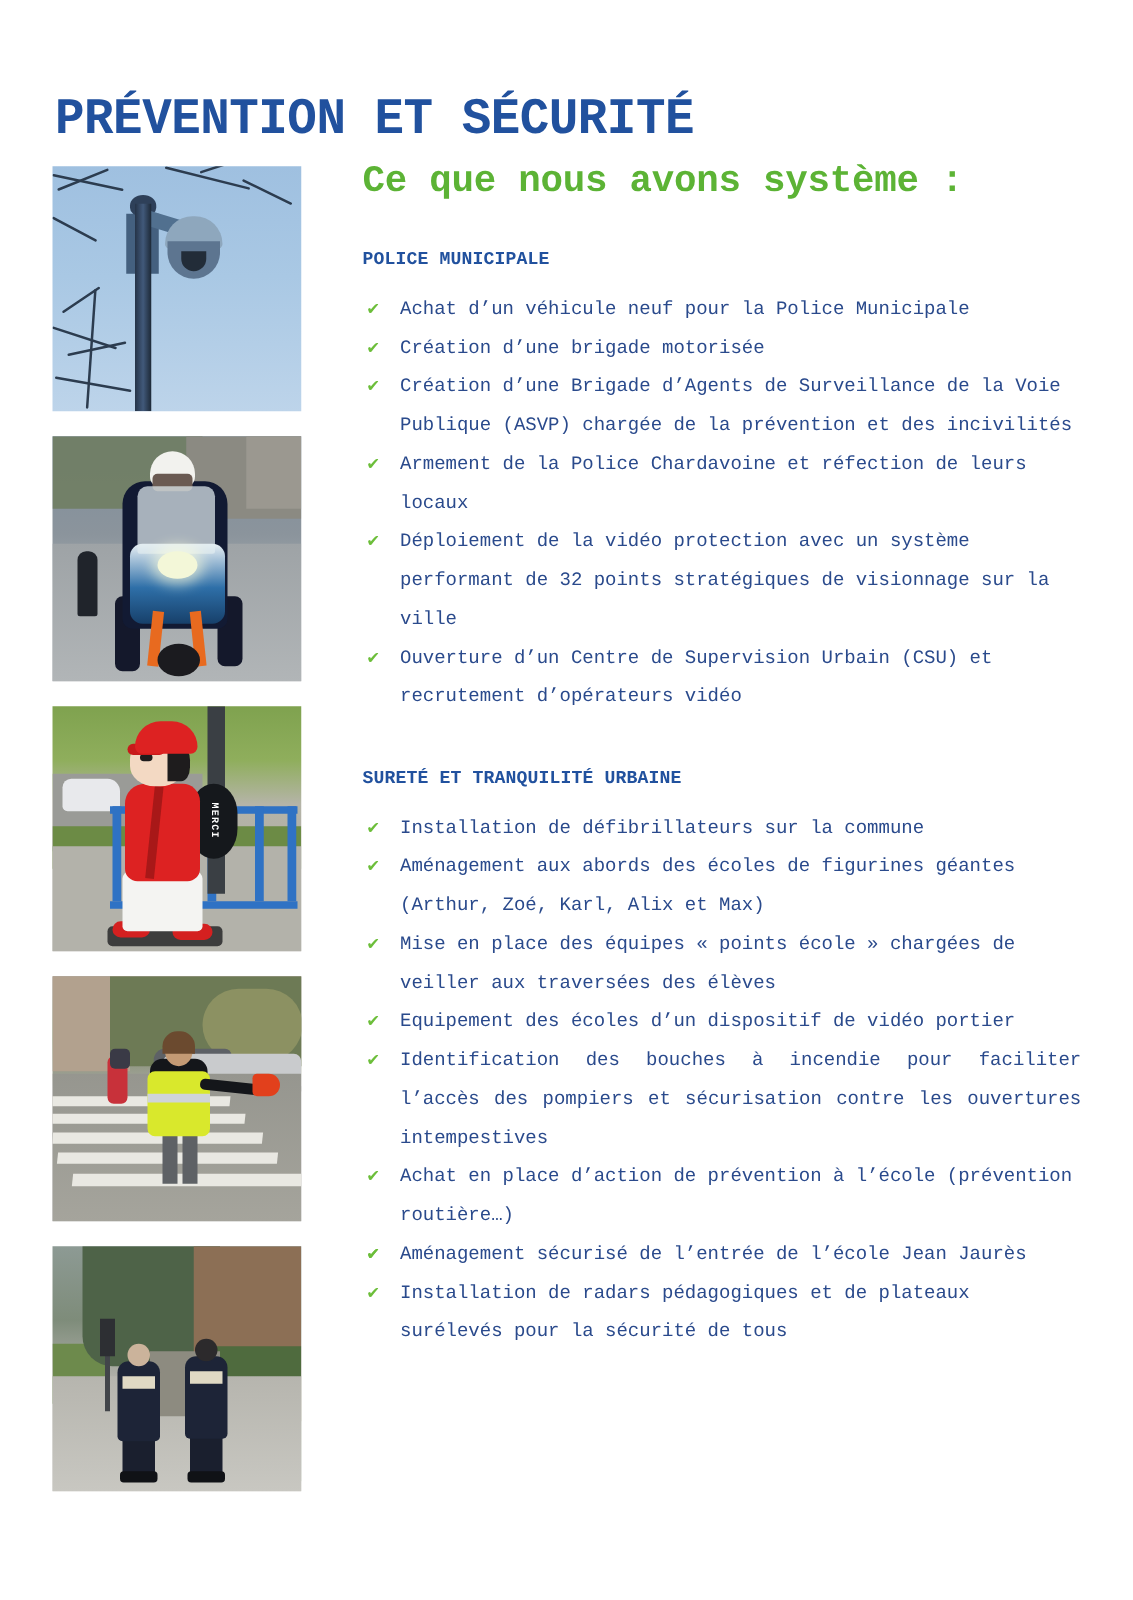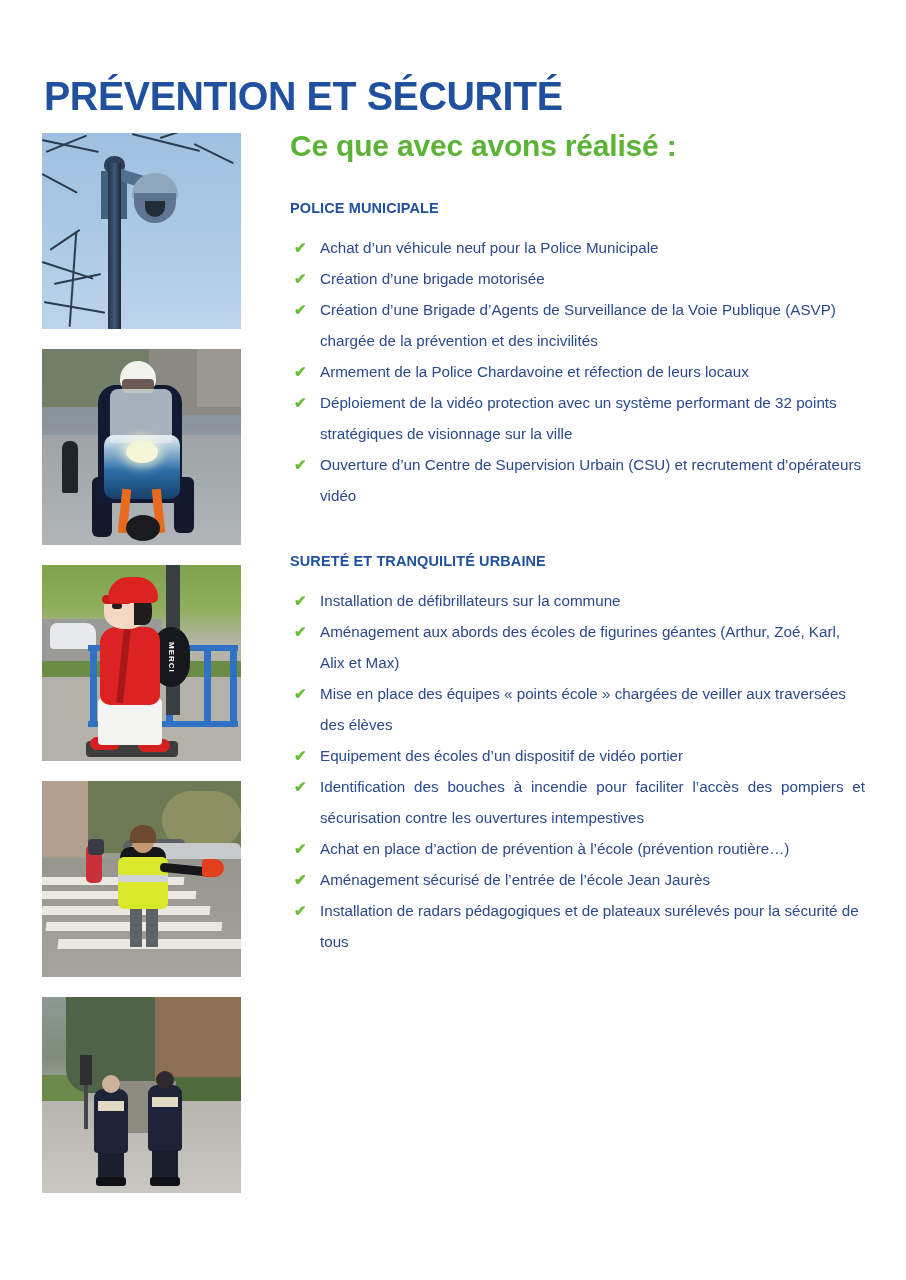--- a/index.html
+++ b/index.html
@@ -15,20 +15,21 @@
     font-family: "Liberation Sans", sans-serif;
     -webkit-font-smoothing: antialiased;
     overflow: hidden;
   }
 
   .page {
     position: relative;
     width: 906px;
     height: 1280px;
     background: #ffffff;
+    font-family: Liberation Mono, monospace;
   }
 
   
   .page-title {
     position: absolute;
     left: 44px;
     top: 46px;
     font-size: 41px;
     line-height: 46px;
     font-weight: bold;
@@ -350,21 +351,21 @@
       <div class="off2s"></div>
       <div class="off2"></div>
       <div class="off2b"></div>
       <div class="off2h"></div>
     </div>
 
   </div>
 
   <div class="content">
 
-    <h2 class="green-heading">Ce que avec avons réalisé :</h2>
+    <h2 class="green-heading">Ce que nous avons système :</h2>
 
     <div class="section">
       <h3 class="section-title">POLICE MUNICIPALE</h3>
       <ul class="bullets">
         <li><span class="check">✔</span><span>Achat d’un véhicule neuf pour la Police Municipale</span></li>
         <li><span class="check">✔</span><span>Création d’une brigade motorisée</span></li>
         <li><span class="check">✔</span><span>Création d’une Brigade d’Agents de Surveillance de la Voie Publique (ASVP) chargée de la prévention et des incivilités</span></li>
         <li><span class="check">✔</span><span>Armement de la Police Chardavoine et réfection de leurs locaux</span></li>
         <li><span class="check">✔</span><span>Déploiement de la vidéo protection avec un système performant de 32 points stratégiques de visionnage sur la ville</span></li>
         <li><span class="check">✔</span><span>Ouverture d’un Centre de Supervision Urbain (CSU) et recrutement d’opérateurs vidéo</span></li>

